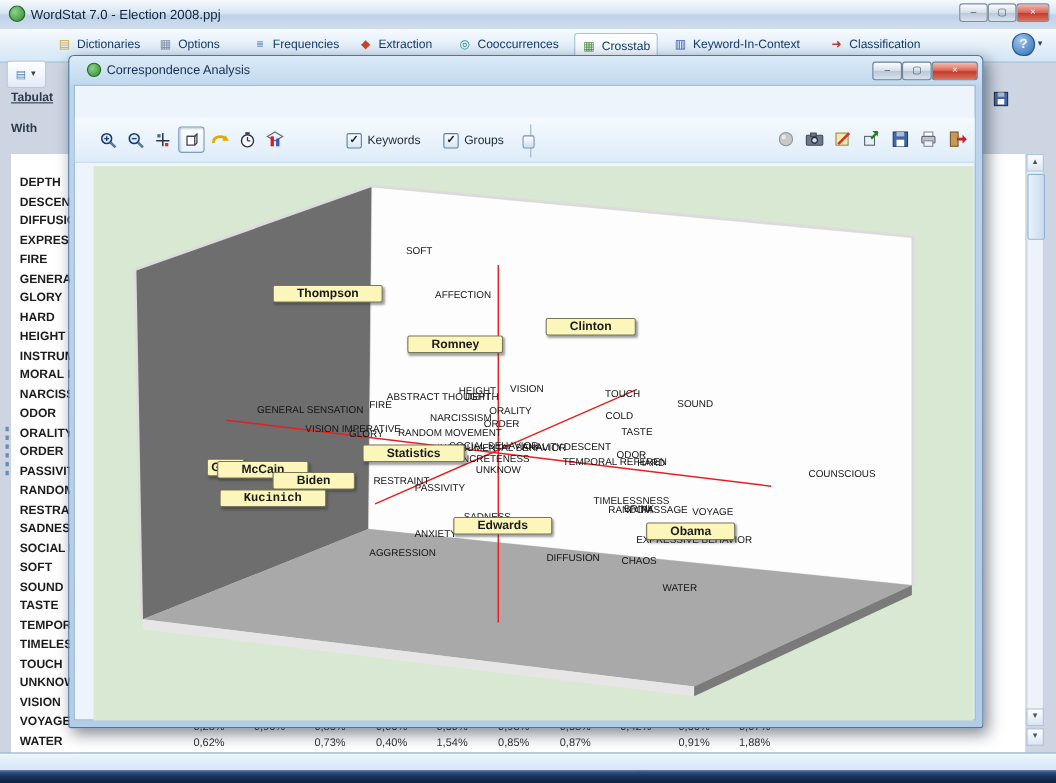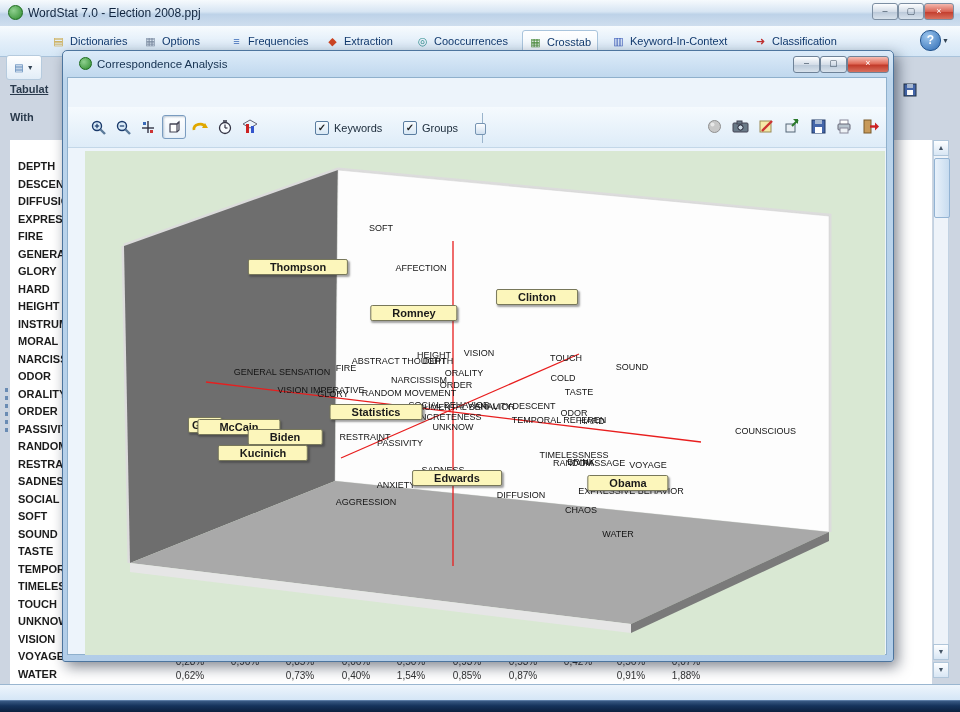--- a/index.html
+++ b/index.html
@@ -399,31 +399,31 @@
           <div class="pword" style="left: 315px; top: 292px;">PASSIVITY</div>
           <div class="pword" style="left: 663px; top: 280px; padding-left: 35px;">COUNSCIOUS</div>
           <div class="pword" style="left: 489px; top: 304px;">TIMELESSNESS</div>
           <div class="pword" style="left: 488px; top: 312px;">RANDOM</div>
           <div class="pword" style="left: 496px; top: 311px;">BRINK</div>
           <div class="pword" style="left: 519px; top: 312px;">PASSAGE</div>
           <div class="pword" style="left: 563px; top: 314px;">VOYAGE</div>
           <div class="pword" style="left: 358px; top: 319px;">SADNESS</div>
           <div class="pword" style="left: 311px; top: 334px;">ANXIETY</div>
           <div class="pword" style="left: 281px; top: 351px;">AGGRESSION</div>
-          <div class="pword" style="left: 436px; top: 344px;">DIFFUSION</div>
+          <div class="pword" style="left: 436px; top: 356px;">DIFFUSION</div>
           <div class="pword" style="left: 546px; top: 340px;">EXPRESSIVE BEHAVIOR</div>
           <div class="pword" style="left: 496px; top: 359px;">CHAOS</div>
           <div class="pword" style="left: 533px; top: 383px;">WATER</div>
           <div class="pgroup" style="left: 120px; top: 274px; width: 26px; overflow: hidden; padding: 1px 3px;">Gi</div>
           <div class="pgroup" style="left: 213px; top: 116px;">Thompson</div>
           <div class="pgroup" style="left: 329px; top: 162px;">Romney</div>
           <div class="pgroup" style="left: 452px; top: 146px;">Clinton</div>
           <div class="pgroup" style="left: 291px; top: 261px;">Statistics</div>
           <div class="pgroup" style="left: 154px; top: 276px;">McCain</div>
           <div class="pgroup" style="left: 200px; top: 286px;">Biden</div>
-          <div class="pgroup" style="left: 178px; top: 302px;">Kucinich</div>
+          <div class="pgroup" style="left: 163px; top: 302px; font-family: Liberation Mono, monospace;">Kucinich</div>
           <div class="pgroup" style="left: 372px; top: 327px;">Edwards</div>
           <div class="pgroup" style="left: 543px; top: 332px;">Obama</div>
         </div>
     </div>
   </div>
 
 </div>
 
 </body></html>

